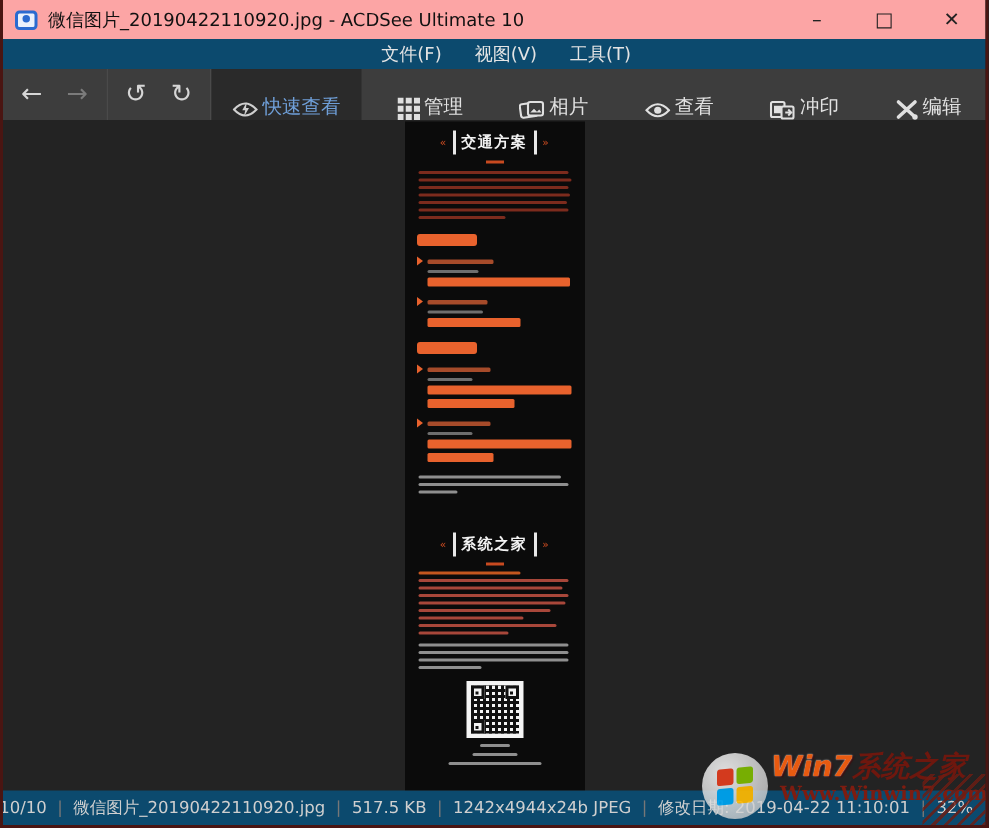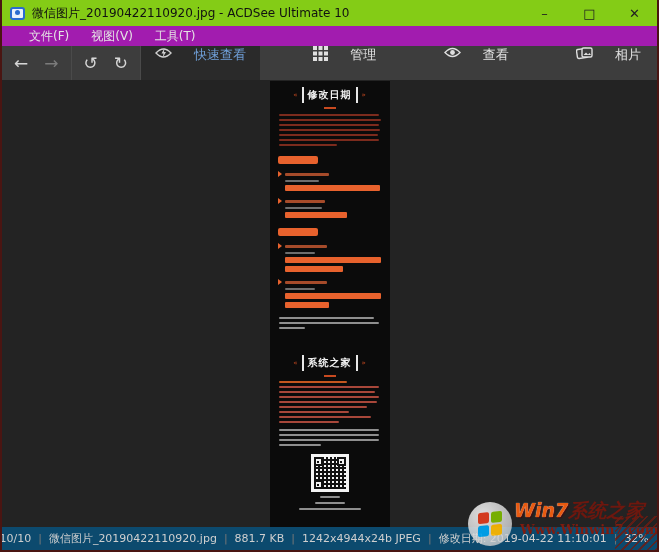--- a/index.html
+++ b/index.html
@@ -8,39 +8,39 @@
     font-family:"DejaVu Sans","Liberation Sans",sans-serif;
     background:#232323;
     border-left:2px solid #4a1512;
     border-right:2px solid #4a1512;
     border-bottom:2px solid #4a1512;
     display:flex; flex-direction:column;
     position:relative;
   }
 
   
-  .titlebar { height:26px; background:#84cc16; display:flex; align-items:center; flex:0 0 26px; }
+  .titlebar { height:26px; background:#fca5a5; display:flex; align-items:center; flex:0 0 26px; }
   .app-icon { width:15px; height:13px; margin:0 7px 0 8px; border:2px solid #2a6bd0; border-radius:3px; position:relative; background:#eaf1fb; }
   .app-icon::after { content:""; position:absolute; left:3px; top:1.5px; width:5px; height:5px; border-radius:50%; background:#2a6bd0; }
   .title-text { font-size:12px; color:#111; white-space:nowrap; }
   .win-btns { margin-left:auto; display:flex; height:100%; }
   .win-btn { width:45px; height:100%; display:flex; align-items:center; justify-content:center; font-size:13px; color:#222; cursor:default; }
 
   
-  .menubar { height:20px; background:#a21caf; display:flex; align-items:center; flex:0 0 20px; padding-left:16px; }
+  .menubar { height:20px; background:#0c4a6e; display:flex; align-items:center; flex:0 0 20px; padding-left:16px;justify-content:center; }
   .menu-item { color:#e4e4e4; font-size:12px; padding:0 11px; line-height:20px; }
 
   
   .toolbar { height:34px; background:#3d3d3d; display:flex; align-items:stretch; flex:0 0 34px; }
   .nav-group { display:flex; align-items:center; padding:0 4px; }
   .tb-btn { color:#d6d6d6; font-size:17px; padding:0 8px; line-height:34px; }
   .tb-btn.disabled { color:#7b7b7b; }
   .tb-sep { width:1px; height:34px; background:#2c2c2c; border-right:1px solid #4a4a4a; }
   .tabs { flex:1; display:flex; align-items:stretch; justify-content:space-between; padding-right:2px; }
-  .tab { display:flex; align-items:flex-start; gap:22px; padding:0 14px; color:#e2e2e2; font-size:13px; }
+  .tab { display:flex; align-items:flex-end; gap:3px; padding:0 14px; color:#e2e2e2; font-size:13px; }
   .tab.active { background:#2a2a2a; color:#6f9fd8; }
   .tab svg { display:block; }
 
   
   .viewer { flex:1; background:#232323; display:flex; justify-content:center; overflow:hidden; }
   .photo { width:120px; background:#0b0b0b; margin-top:1px; height:446px; position:relative; padding-top:4px; }
 
   .ph-header { display:flex; align-items:center; justify-content:center; gap:4px; margin-top:2px; }
   .ph-header .deco { color:#c84a20; font-size:7px; line-height:1; }
   .ph-header .htitle { color:#f2f2f2; font-weight:bold; font-size:10px; letter-spacing:1px;
@@ -140,46 +140,66 @@
               <rect x="0" y="11" width="4" height="4"></rect>
               <rect x="5.5" y="11" width="4" height="4"></rect>
               <rect x="11" y="11" width="4" height="4"></rect>
             </g>
           </svg>
       </span>
       <span>管理</span>
     </div>
     <div class="tab">
       <span>
-        <svg width="17" height="13" viewBox="0 0 17 13">
-            <path d="M1 6.5 Q8.5 -1.5 16 6.5 Q8.5 14.5 1 6.5 Z" fill="none" stroke="#e0e0e0" stroke-width="1.4"></path>
-            <circle cx="8.5" cy="6.5" r="2.4" fill="#e0e0e0"></circle>
-          </svg>
-      </span>
-      <span>查看</span>
-    </div>
-    <div class="tab">
-      <span>
         <svg width="17" height="14" viewBox="0 0 17 14">
             <rect x="1" y="3" width="11" height="9" rx="1.5" fill="none" stroke="#e0e0e0" stroke-width="1.4" transform="rotate(-8 6 8)"></rect>
             <rect x="6" y="2" width="10" height="9" rx="1.5" fill="#3d3d3d" stroke="#e0e0e0" stroke-width="1.4"></rect>
             <path d="M7.5 9 L10 6.5 L12 8.5 L13.5 7 L15 9 Z" fill="#e0e0e0"></path>
           </svg>
       </span>
       <span>相片</span>
     </div>
+    <div class="tab">
+      <span>
+        <svg width="17" height="13" viewBox="0 0 17 13">
+            <path d="M1 6.5 Q8.5 -1.5 16 6.5 Q8.5 14.5 1 6.5 Z" fill="none" stroke="#e0e0e0" stroke-width="1.4"></path>
+            <circle cx="8.5" cy="6.5" r="2.4" fill="#e0e0e0"></circle>
+          </svg>
+      </span>
+      <span>查看</span>
+    </div>
+    <div class="tab">
+      <span>
+        <svg width="17" height="14" viewBox="0 0 17 14">
+            <rect x="1" y="2" width="9" height="10" rx="1" fill="none" stroke="#e0e0e0" stroke-width="1.4"></rect>
+            <rect x="3" y="4.5" width="5" height="5" fill="#e0e0e0"></rect>
+            <rect x="8" y="5" width="8" height="8" rx="1" fill="#3d3d3d" stroke="#e0e0e0" stroke-width="1.4"></rect>
+            <path d="M10.5 9 L14 9 M12.5 7 L14.5 9 L12.5 11" fill="none" stroke="#e0e0e0" stroke-width="1.3"></path>
+          </svg>
+      </span>
+      <span>冲印</span>
+    </div>
+    <div class="tab">
+      <span>
+        <svg width="15" height="14" viewBox="0 0 15 14">
+            <path d="M2 2 L13 12 M13 2 L2 12" stroke="#e0e0e0" stroke-width="2.4" stroke-linecap="round"></path>
+            <circle cx="13" cy="12" r="1.8" fill="#e0e0e0"></circle>
+          </svg>
+      </span>
+      <span>编辑</span>
+    </div>
   </div>
 </div>
 
 <div class="viewer">
   <div class="photo">
 
     <div class="ph-header">
       <span class="deco">«</span>
-      <span class="htitle">修改日期</span>
+      <span class="htitle">交通方案</span>
       <span class="deco">»</span>
     </div>
     <div class="ph-divider"></div>
 
     <div style="margin-top:5px;">
       <div class="tline" style="width:100px;"></div>
       <div class="tline" style="width:102px;"></div>
       <div class="tline" style="width:100px;"></div>
       <div class="tline" style="width:101px;"></div>
       <div class="tline" style="width:99px;"></div>
@@ -256,21 +276,21 @@
     </div>
     <div class="cline" style="width:20px;"></div>
     <div class="cline" style="width:30px;"></div>
     <div class="cline" style="width:62px;"></div>
   </div>
 </div>
 
 <div class="statusbar">
   <span class="seg">10/10</span>
   <span class="seg">微信图片_20190422110920.jpg</span>
-  <span class="seg">881.7 KB</span>
+  <span class="seg">517.5 KB</span>
   <span class="seg">1242x4944x24b JPEG</span>
   <span class="seg">修改日期: 2019-04-22 11:10:01</span>
   <span class="seg">32%</span>
   <span class="seg"></span>
 </div>
 
 <div class="watermark">
   <div class="wm-orb">
     <div class="wm-flag">
       <div class="wm-f1"></div>

